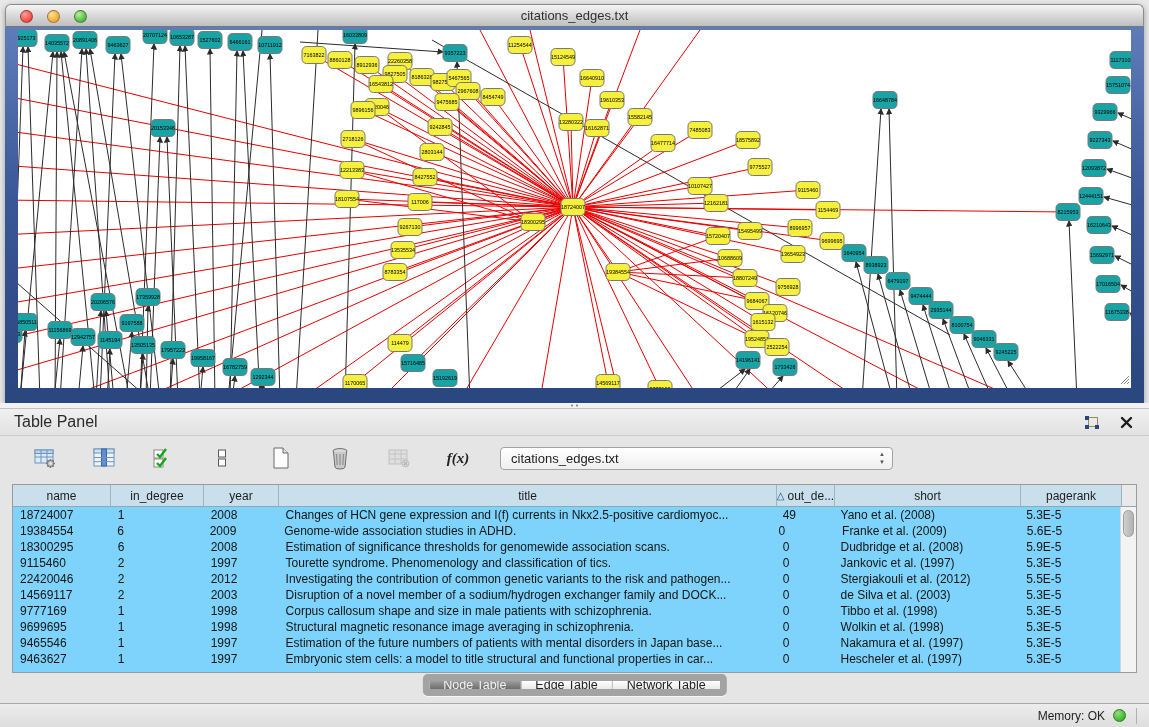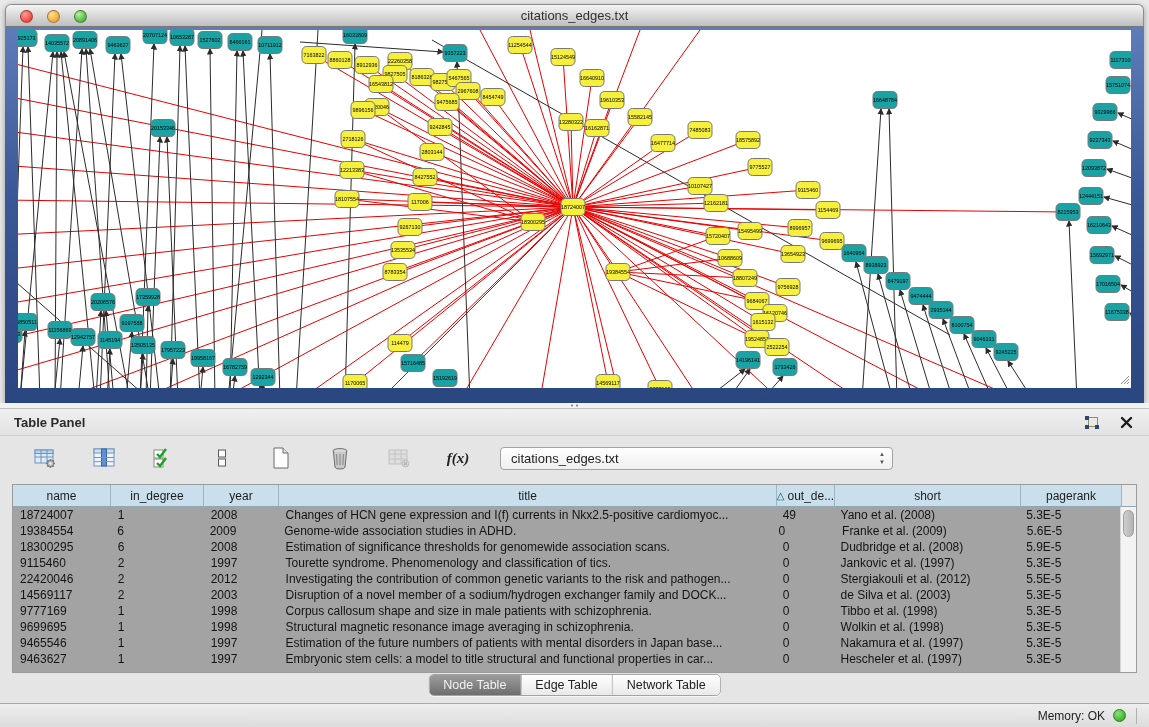--- a/index.html
+++ b/index.html
@@ -29,54 +29,54 @@
      display:flex; align-items:center; justify-content:center; }
   .splitter .grip { width:9px; height:3px;
      background:radial-gradient(circle at 2px 1.5px,#8a8a8a 1px,transparent 1.2px),
                 radial-gradient(circle at 7px 1.5px,#8a8a8a 1px,transparent 1.2px); }
 
   
   .table-panel { position:absolute; left:0; top:408px; width:1149px; height:295px;
      background:#e5e5e5; border-top:1px solid #c2c2c2; }
   .panel-header { height:27px; display:flex; align-items:center; padding:0 14px;
      background:linear-gradient(#f0f0f0,#e2e2e2); border-bottom:1px solid #cdcdcd; }
-  .panel-header .ph-title { font-size:13px; color:#2b2b2b;font-weight:bold; }
+  .panel-header .ph-title { font-size:16px; color:#2b2b2b; }
   .panel-header .spacer { flex:1; }
   .panel-header .ph-icons { display:flex; gap:16px; align-items:center; }
   .icon-btn { width:18px; height:16px; display:inline-flex; align-items:center; justify-content:center; cursor:default; }
 
   .toolbar { height:44px; display:flex; align-items:center; padding-left:12px; gap:13px; }
   .tb-icon { width:26px; height:26px; display:inline-flex; align-items:center; justify-content:center;margin-left:20px; }
   .fx { font-family:"Liberation Serif", serif; font-style:italic; font-weight:bold; font-size:15px; color:#222; }
   .combo { margin-left:16px; width:393px; height:23px; border:1px solid #a3a3a3; border-radius:4px;
      background:linear-gradient(#ffffff,#efefef); display:flex; align-items:center;
      font-size:13px; color:#222; padding-left:10px; position:relative;
      box-shadow:inset 0 1px 0 #fff; }
   .combo .arrows { position:absolute; right:7px; top:2px; font-size:6px; line-height:8px; color:#555;
      display:flex; flex-direction:column; align-items:center; }
 
   .data-table { position:absolute; left:12px; top:75px; width:1125px; height:189px;
-     background:#a3a3a3; border:1px solid #9b9b9b; overflow:hidden; }
+     background:#7dd3fc; border:1px solid #9b9b9b; overflow:hidden; }
   .thead { display:flex; height:22px; }
   .th { background:#c9dfec; border-right:1px solid #9fb6c2; border-bottom:1px solid #8fa8b5;
      font-size:12px; color:#1d1d1d; display:flex; align-items:center; justify-content:center;
      overflow:hidden; white-space:nowrap; }
   .th .sort { font-size:10px; color:#14506e; margin-right:3px; }
   .th-filler { flex:1; background:#e9e9e9; border-bottom:1px solid #8fa8b5; }
   .tbody { position:absolute; left:0; top:22px; right:16px; bottom:0; overflow:hidden; }
   .tr { display:flex; height:16px; }
   .td { font-size:12px; color:#141414; padding-left:7px; white-space:nowrap; overflow:hidden;
      display:flex; align-items:center; }
   .vscroll { position:absolute; right:0; top:22px; bottom:0; width:16px; background:#f3f3f3;
      border-left:1px solid #d6d6d6; }
   .vthumb { position:absolute; top:3px; left:2px; width:11px; height:27px; border-radius:6px;
      background:linear-gradient(90deg,#cfcfcf,#b3b3b3); border:1px solid #9e9e9e; }
 
   .tab-group { position:absolute; left:50%; transform:translateX(-50%); top:265px; height:22px;
-     display:inline-flex; border:1px solid #a3a3a3; border-radius:5px; overflow:hidden;
+     display:inline-flex; border:7px solid #a3a3a3; border-radius:5px; overflow:hidden;
      background:#fff; box-shadow:0 1px 0 rgba(255,255,255,.7); }
   .tab { padding:0 14px; font-size:12.5px; display:flex; align-items:center;
      background:linear-gradient(#ffffff,#e9e9e9); color:#222; border-left:1px solid #b9b9b9; }
   .tab:first-child { border-left:none; }
   .tab.selected { background:linear-gradient(#9d9d9d,#6e6e6e); color:#f2f2f2; }
 
   
   .statusbar { position:absolute; left:0; bottom:0; width:1149px; height:24px;
      background:linear-gradient(#ededed,#dddddd); border-top:1px solid #a9a9a9;
      display:flex; align-items:center; justify-content:flex-end; }

